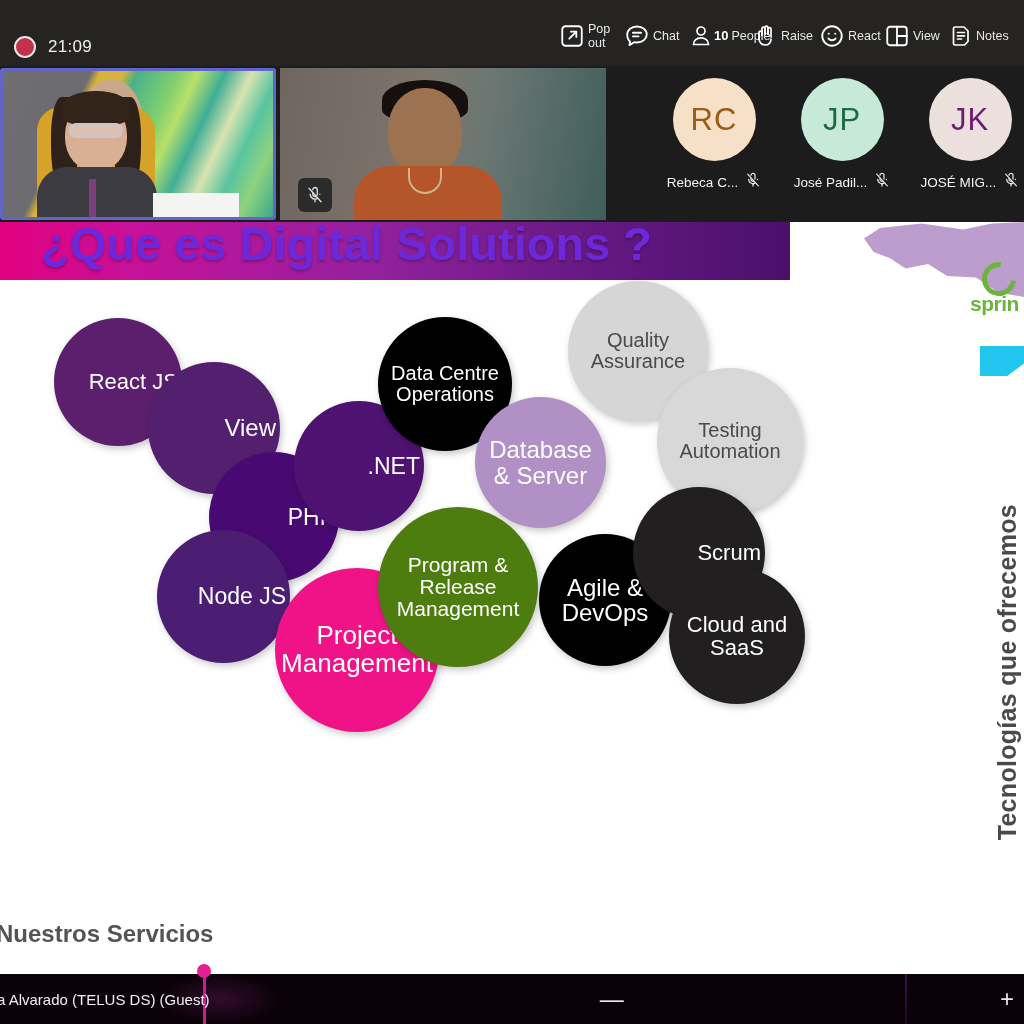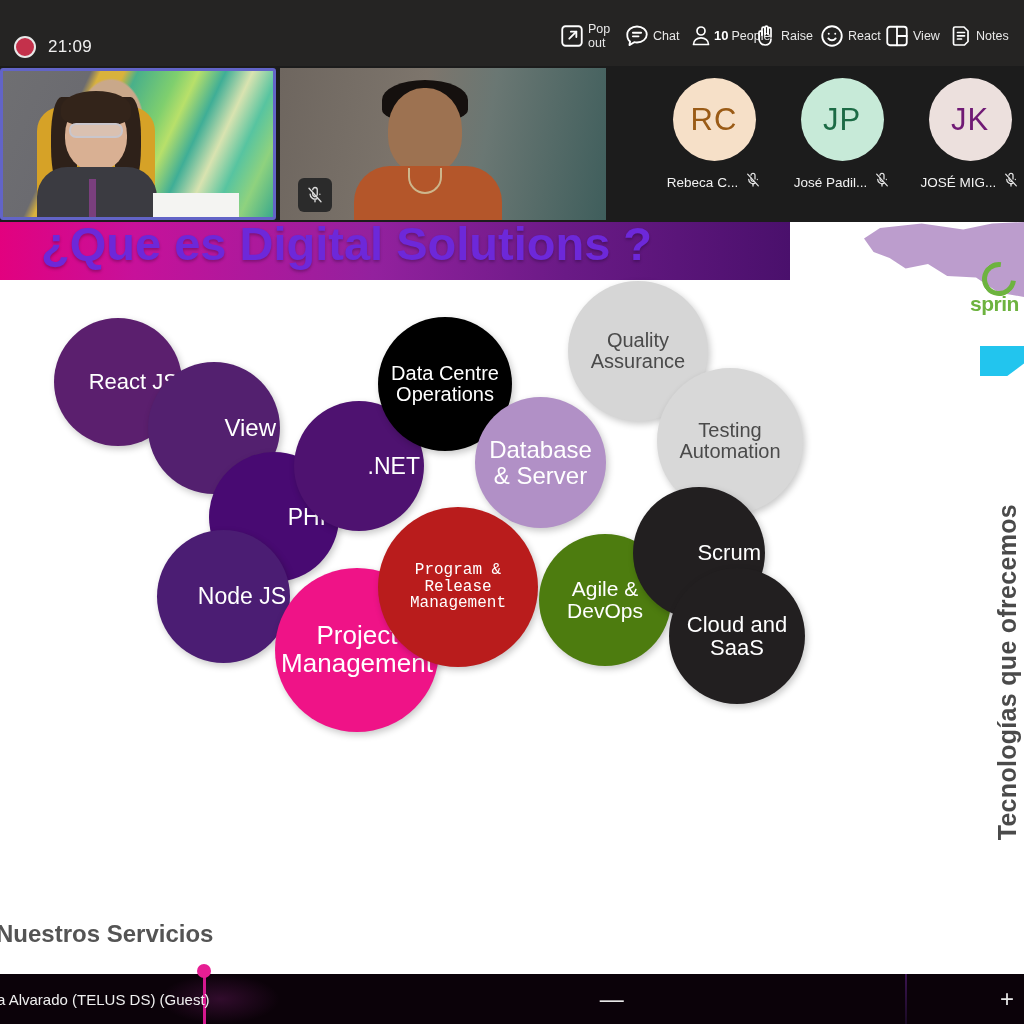--- a/index.html
+++ b/index.html
@@ -366,24 +366,24 @@
       </div>
       <div class="bub" style="left: 568px; top: 59px; width: 140px; height: 140px; background: rgb(214, 214, 214); font-size: 20px; color: rgb(74, 74, 74);">
         <span>Quality Assurance</span>
       </div>
       <div class="bub" style="left: 657px; top: 146px; width: 146px; height: 146px; background: rgb(216, 216, 216); font-size: 20px; color: rgb(74, 74, 74);">
         <span>Testing Automation</span>
       </div>
       <div class="bub" style="left: 275px; top: 346px; width: 164px; height: 164px; background: rgb(239, 19, 135); font-size: 26px;">
         <span>Project Management</span>
       </div>
-      <div class="bub" style="left: 378px; top: 285px; width: 160px; height: 160px; background: #b91c1c; font-size: 16px; font-family: Liberation Mono, monospace;">
+      <div class="bub" style="left: 378px; top: 285px; width: 160px; height: 160px; background: #4d7c0f; font-size: 21px;">
         <span>Program &amp; Release Management</span>
       </div>
-      <div class="bub" style="left: 539px; top: 312px; width: 132px; height: 132px; background: #4d7c0f; font-size: 21px;">
+      <div class="bub" style="left: 539px; top: 312px; width: 132px; height: 132px; background: #000000; font-size: 24px;">
         <span>Agile &amp; DevOps</span>
       </div>
       <div class="bub" style="left: 633px; top: 265px; width: 132px; height: 132px; background: rgb(34, 31, 32); font-size: 22px;">
         <span>Scrum</span>
       </div>
       <div class="bub" style="left: 669px; top: 346px; width: 136px; height: 136px; background: rgb(34, 31, 32); font-size: 22px;">
         <span>Cloud and SaaS</span>
       </div>
     </div>
 

